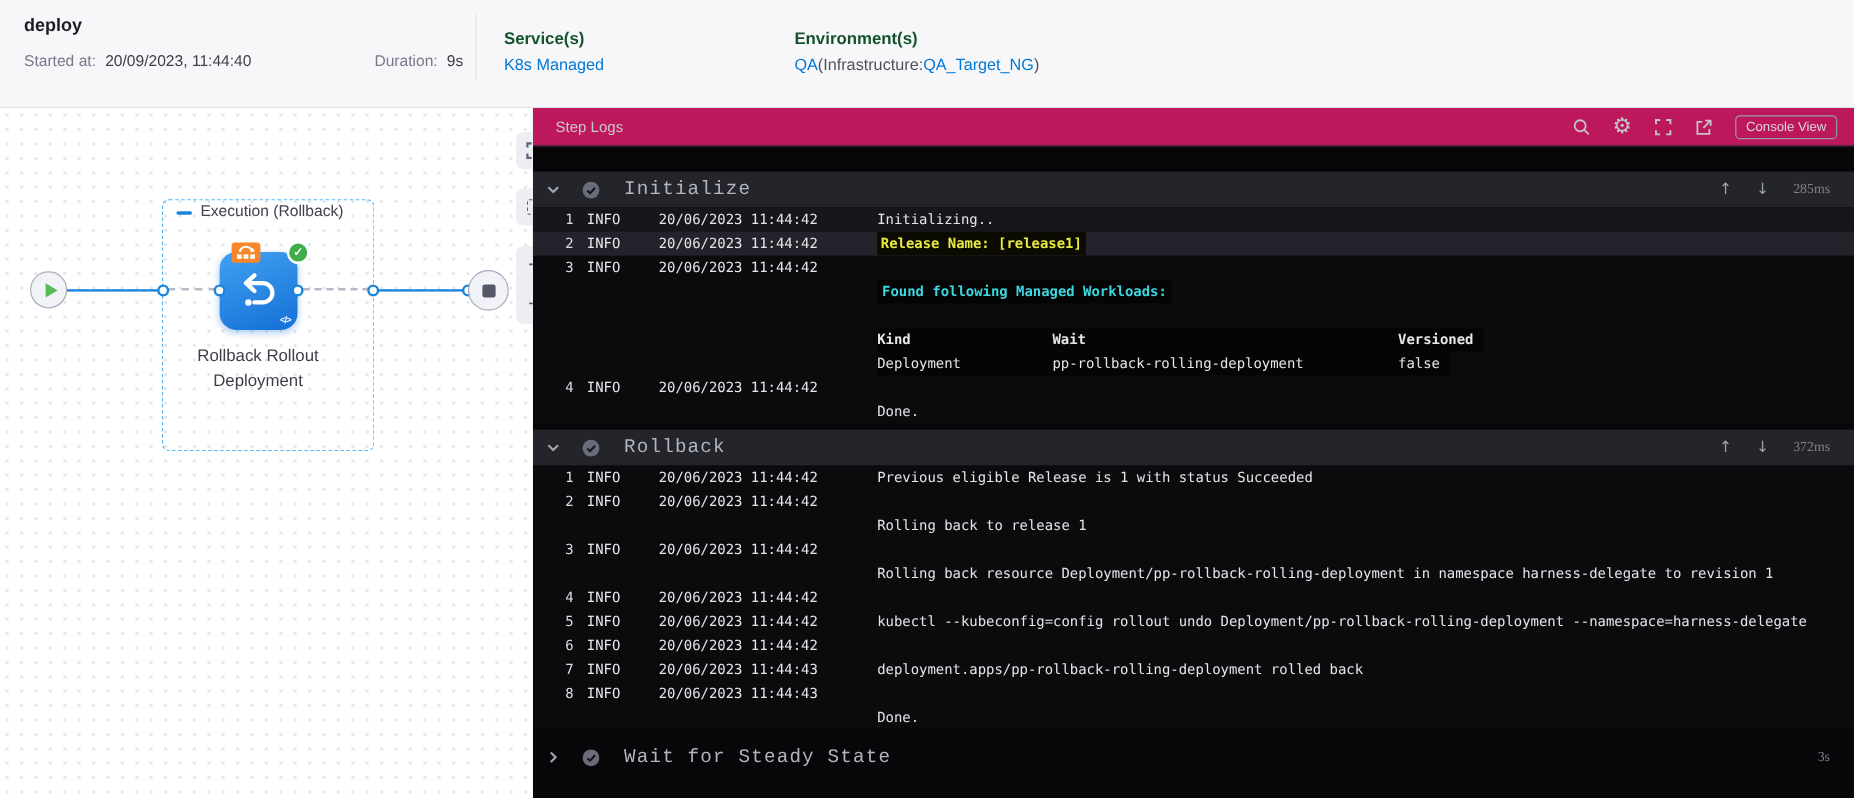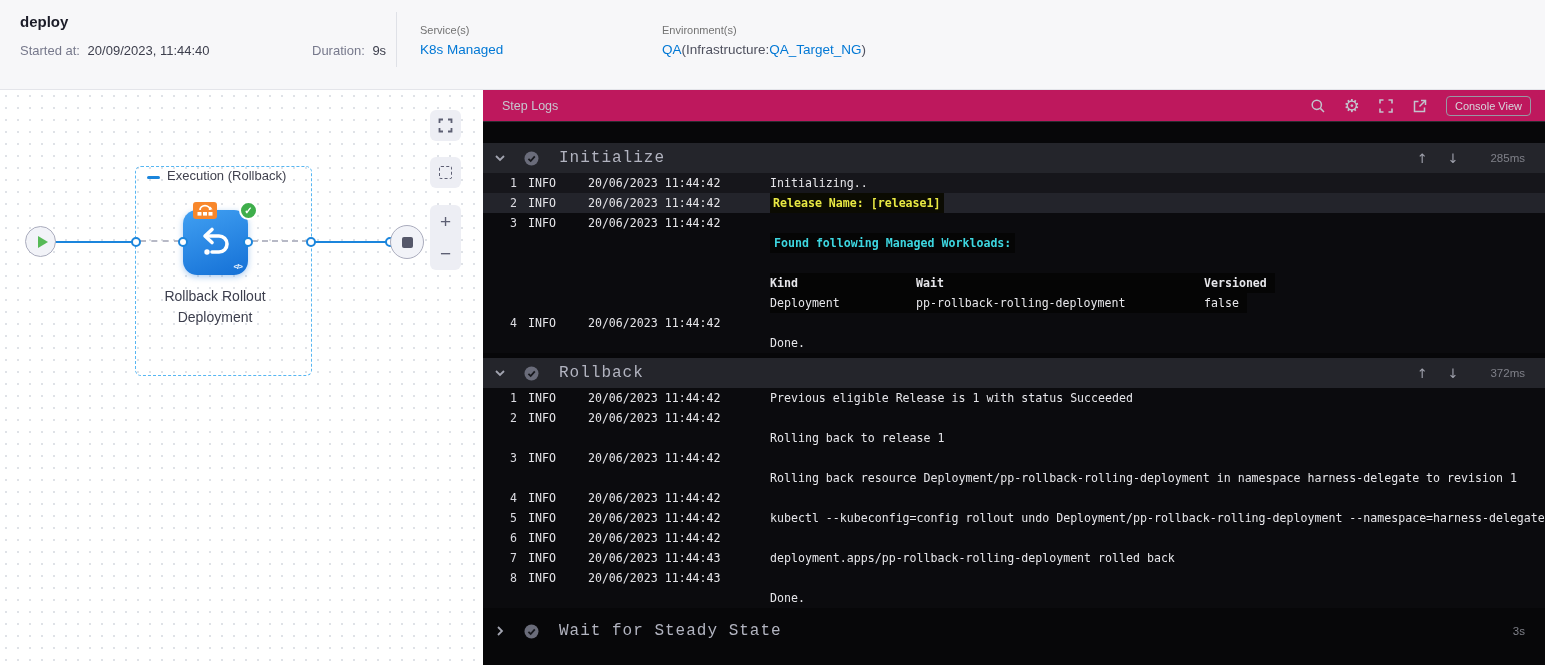--- a/index.html
+++ b/index.html
@@ -6,31 +6,31 @@
   html,body { width:1545px; height:665px; overflow:hidden; background:#fff;
               font-family:"Liberation Sans", sans-serif; }
 
   
   .top-header { position:relative; width:1545px; height:90px; background:#f7f7f9;
                 border-bottom:1px solid #e4e5ea; }
   .exec-title { position:absolute; left:20px; top:13px; font-size:15px; font-weight:700; color:#1b1c28; }
   .meta-line { position:absolute; top:43px; font-size:13px; color:#77798c; }
   .meta-line .val { color:#3c3e4c; }
   .hdr-divider { position:absolute; left:396px; top:12px; width:1px; height:55px; background:#dfe1e7; }
-  .hdr-col-label { font-size:11px; font-weight:400; color:#737373; }
+  .hdr-col-label { font-size:14px; font-weight:700; color:#14532d; }
   .hdr-col-value { margin-top:6px; font-size:13.5px; }
   .hdr-col { position:absolute; top:24px; }
   .link { color:#0278d5; cursor:pointer; text-decoration:none; }
   .plain-seg { color:#4f515f; }
 
   
   .main { display:flex; width:1545px; height:575px; }
 
   
-  .canvas { position:relative; width:483px; height:575px; background:#fff; overflow:hidden;
+  .canvas { position:relative; width:444px; height:575px; background:#fff; overflow:hidden;
             background-image:radial-gradient(circle, #dfe2e7 1px, transparent 1.3px);
             background-size:12px 12px; }
   .group-box { position:absolute; left:135px; top:76px; width:177px; height:210px;
                border:1px dashed #57b6f2; border-radius:6px; }
   .group-label { position:absolute; left:167px; top:78px; font-size:13px; color:#41424f; white-space:nowrap; }
   .group-minus { position:absolute; left:147px; top:86px; width:13px; height:3px;
                  background:#1b85dc; border-radius:2px; cursor:pointer; }
   .edge-solid { position:absolute; top:151px; height:2px; background:#1b85dc; }
   .edge-dash  { position:absolute; top:150px; height:0; border-top:2px dashed #b7b9c6; }
   .connector { position:absolute; top:147px; width:10px; height:10px; background:#fff;
@@ -80,21 +80,21 @@
   .log-section + .log-section { margin-top:5px; }
   .sec-head { height:30px; background:#24252b; display:flex; align-items:center;
               padding:0 20px 0 11px; cursor:pointer; }
   .sec-head.collapsed { background:transparent; margin-top:8px; }
   .sec-chevron { display:flex; width:14px; color:#a2a4b0; }
   .sec-check { margin-left:16px; display:flex; }
   .sec-title { margin-left:20px; font-family:"Liberation Mono", monospace; font-size:16px;
                letter-spacing:1px; color:#b2b4c0; }
   .sec-right { margin-left:auto; display:flex; align-items:center; gap:20px; }
   .sec-arrow { color:#9fa1ac; font-size:13px; font-family:"DejaVu Sans", sans-serif; cursor:pointer; }
-  .sec-dur { font-family:Liberation Sans, sans-serif; font-size:11.5px; color:#7f8089;margin-left:12px; }
+  .sec-dur { font-family:Liberation Serif, serif; font-size:11.5px; color:#7f8089; }
   .sec-rows { background:#0b0b0e; }
   .log-row { position:relative; height:20px; line-height:20px; white-space:pre; overflow:hidden;
              font-family:"DejaVu Sans Mono", monospace; font-size:11.6px; color:#e6e6ea; padding-left:12px; }
   .log-row.hover { background:#16161b; }
   .log-row.selected { background:#23242b; }
   .lnum { display:inline-block; width:22px; text-align:right; color:#dcdce2; }
   .llevel { margin-left:11px; }
   .ltime { margin-left:32px; }
   .lmsg { position:absolute; left:287px; top:0; }
   .lmsg.match { color:#e9e943; font-weight:700; background:#0b0b02; padding:0 3px; }

